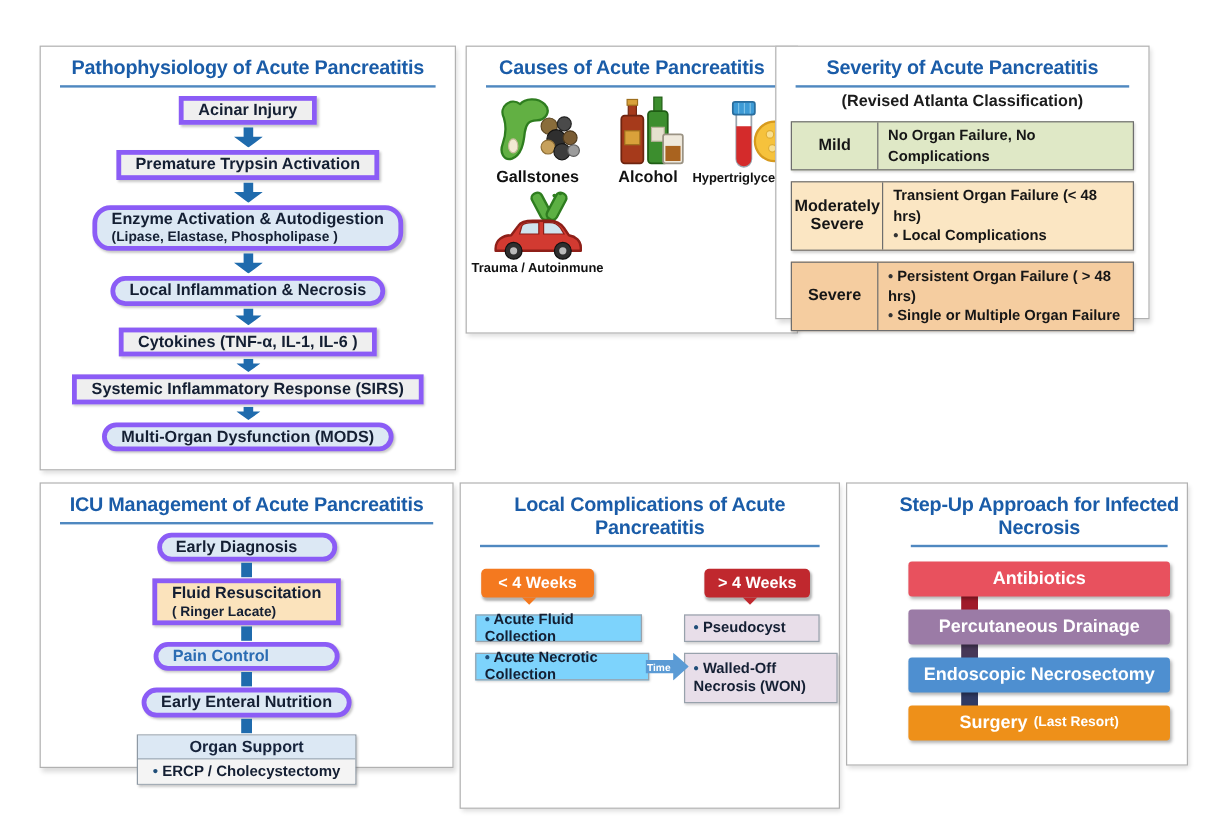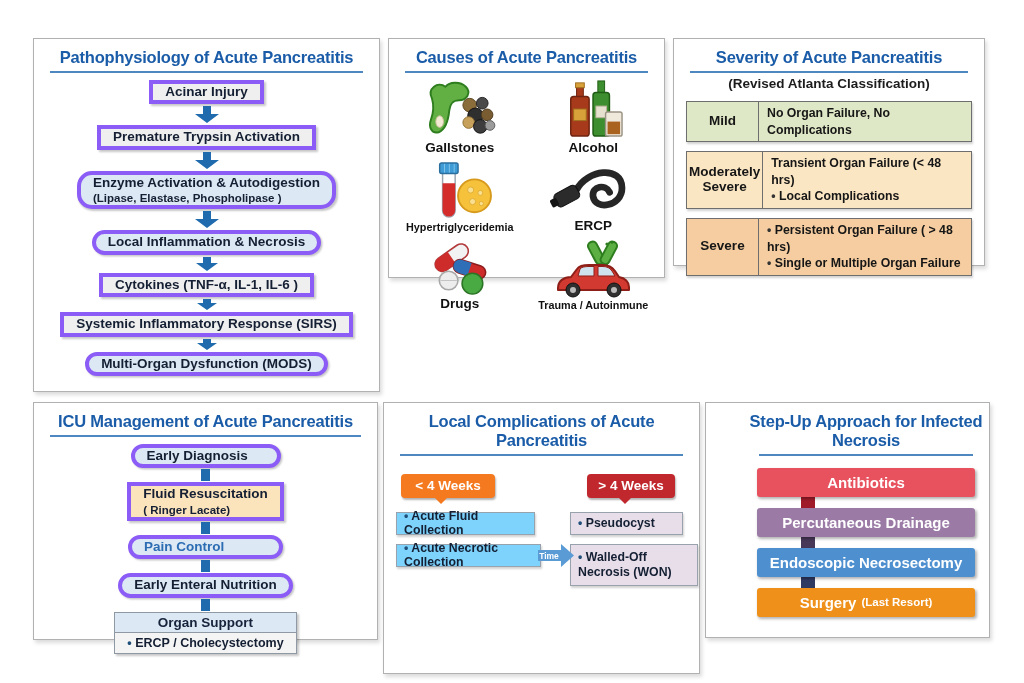--- a/index.html
+++ b/index.html
@@ -7,21 +7,21 @@
   body {
     width:1024px; height:683px; background:#ffffff; position:relative; overflow:hidden;
     font-family:"Liberation Sans", sans-serif; color:#16233B;
   }
   .panel {
     position:absolute; background:#fff; border:1px solid #b1b1b1;
     box-shadow:2px 3px 4px rgba(0,0,0,.14);
   }
   .p-patho  { left:33px;  top:38px;  width:347px; height:354px; }
   .p-causes { left:388px; top:38px;  width:277px; height:240px; }
-  .p-sev    { left:673px; top:38px;  width:312px; height:228px; }
+  .p-sev    { left:646px; top:38px;  width:312px; height:228px; }
   .p-icu    { left:33px;  top:402px; width:345px; height:238px; }
   .p-comp   { left:383px; top:402px; width:317px; height:272px; }
   .p-step   { left:705px; top:402px; width:285px; height:236px;padding-left:37px; }
 
   .ptitle {
     margin:0; padding:9px 4px 0; text-align:center;
     color:#1A5CA8; font-size:16.5px; font-weight:bold; letter-spacing:-.2px; line-height:1.15;
   }
   .underline { border-bottom:2px solid #4F88C0; margin:4px 16px 0; height:0; }
   .subtitle { text-align:center; font-size:13.5px; font-weight:bold; color:#1c1c1c; margin-top:3px; }
@@ -39,21 +39,21 @@
   .fbox.bluetxt { color:#2B6CB3; }
   .blockarrow { display:block; margin:2px 0; }
   .stem { width:9px; height:12px; background:#1F6BAD; margin:1px 0; }
 
   .splitbox { border:1px solid #8E99A4; box-shadow:1.5px 1.5px 2px rgba(0,0,0,.22); text-align:center; }
   .splitbox .top { background:#DCE8F4; font-weight:bold; font-size:13.5px; padding:2px 26px; border-bottom:1px solid #8E99A4; }
   .splitbox .bot { background:#F4F4F4; font-weight:bold; font-size:12.5px; padding:3px 12px; color:#141F33; }
   .bullet::before { content:"•  "; color:#1F4E79; }
 
   
-  .causes-grid { display:grid; grid-template-columns:1fr 1fr; margin-top:6px; padding:0 4px; row-gap:4px; }
+  .causes-grid { display:grid; grid-template-columns:1fr 1fr 1fr 1fr 1fr; margin-top:6px; padding:0 4px; row-gap:4px; }
   .cause { display:flex; flex-direction:column; align-items:center; justify-content:flex-end; }
   .cause svg { display:block; }
   .clabel { font-weight:bold; font-size:13.5px; color:#111; margin-top:1px; white-space:nowrap; }
   .clabel.small { font-size:10.8px; }
 
   
   .sevrows { margin-top:10px; }
   .sevrow {
     display:flex; align-items:stretch; border:1px solid #6E6E6E; margin:0 12px 9px;
     box-shadow:1px 1.5px 2px rgba(0,0,0,.18);

